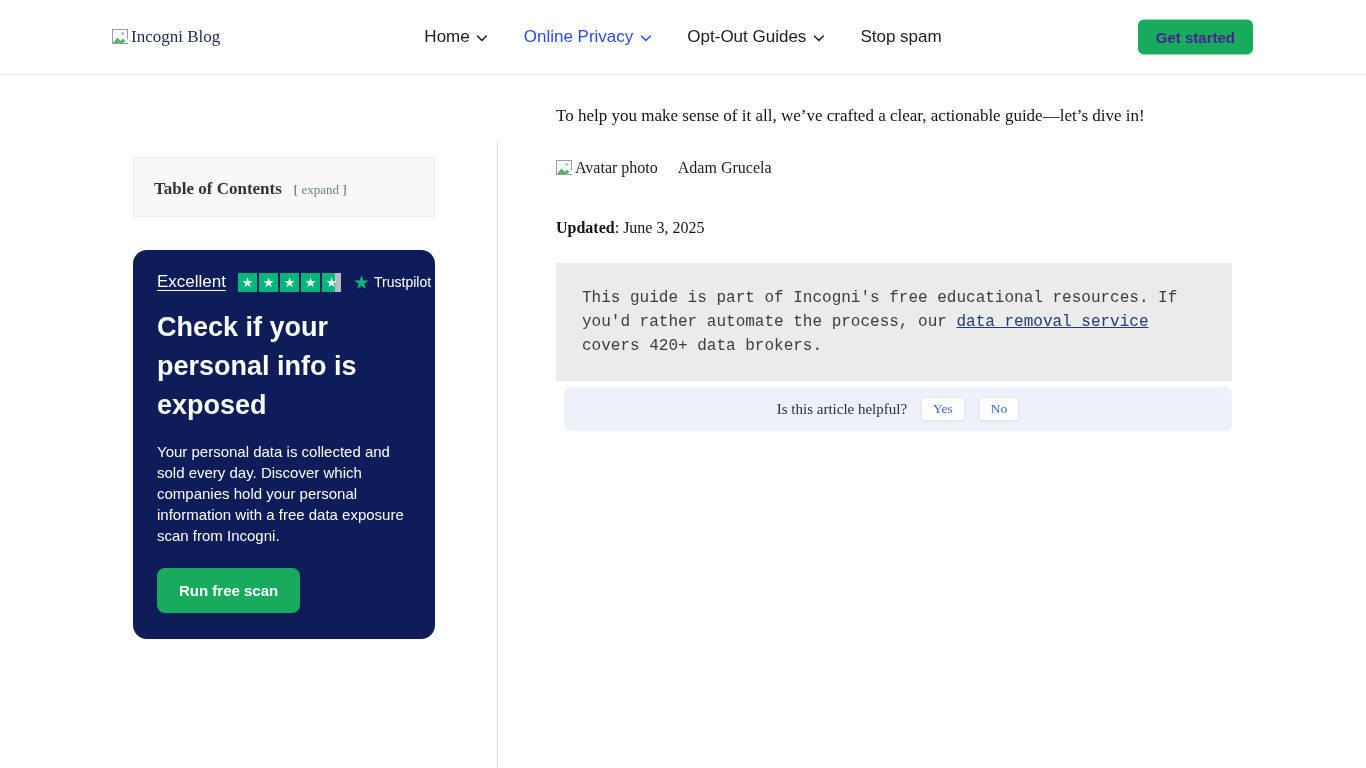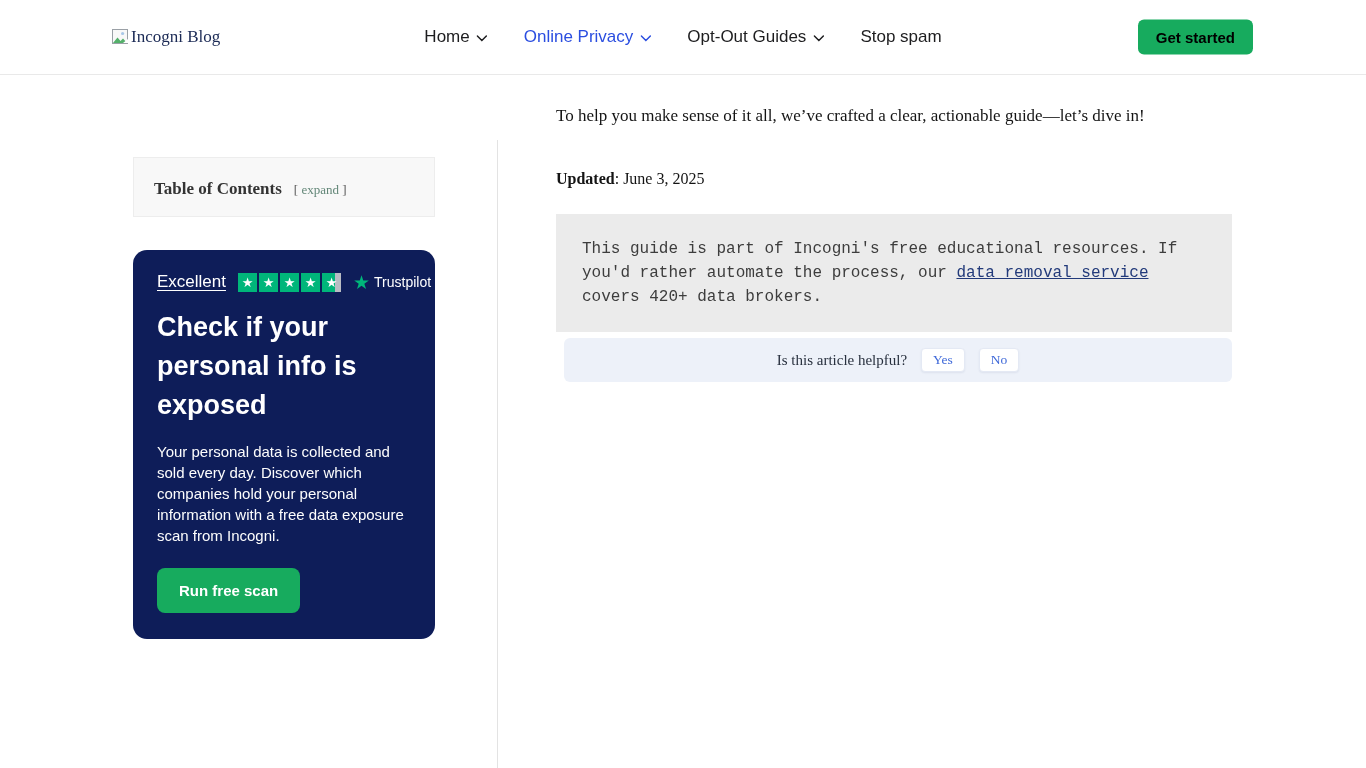--- a/index.html
+++ b/index.html
@@ -17,21 +17,21 @@
   .broken-img { display:inline-flex; align-items:flex-start; }
 
   .main-nav { position:absolute; left:50%; top:0; height:100%; transform:translateX(-50%);
               display:flex; align-items:center; gap:36px; white-space:nowrap; }
   .nav-item { display:flex; align-items:center; gap:7px; font-family:"Liberation Sans", sans-serif;
               font-size:17px; color:#1d1d1f; cursor:pointer; }
   .nav-item.active { color:#2b4ee0; }
   .chev { display:inline-flex; margin-top:2px; }
 
   .cta-button { position:absolute; right:113px; top:50%; transform:translateY(-50%);
-                background:#17ab5e; color:#000000; border:none; border-radius:6px;
+                background:#17ab5e; color:#4c1d95; border:none; border-radius:6px;
                 font-family:"Liberation Sans", sans-serif; font-weight:bold; font-size:15px;
                 padding:9px 18px; cursor:pointer; }
 
   
   .vdivider { position:absolute; left:497px; top:140px; bottom:0; width:1px; background:#e3e3e3; }
 
   .sidebar { position:absolute; left:133px; top:157px; width:302px; }
 
   .toc-box { background:#f8f8f8; border:1px solid #ededed; padding:21px 20px; height:60px; }
   .toc-title { font-family:"Liberation Serif", serif; font-weight:bold; font-size:17px; color:#333; }
@@ -166,20 +166,32 @@
       <div class="promo-body">Your personal data is collected and sold every day. Discover which companies hold your personal information with a free data exposure scan from Incogni.</div>
       <button class="promo-cta">Run free scan</button>
     </div>
 
   </aside>
 
   <main class="article">
 
     <p class="intro">To help you make sense of it all, we’ve crafted a clear, actionable guide—let’s dive in!</p>
 
+    <div class="author-row">
+      <span class="broken-img">
+        <svg width="17" height="17" viewBox="0 0 17 17">
+          <rect x="0.5" y="0.5" width="15" height="14" fill="#f8f8f8" stroke="#9aa0a6"></rect>
+          <path d="M1 14 L5.5 8.5 L8.5 12 L11 9.5 L15 14 Z" fill="#54b06a"></path>
+          <path d="M9 4.5 a1.6 1.6 0 1 0 3.2 0 a1.6 1.6 0 1 0 -3.2 0" fill="#a8c7e8"></path>
+          <path d="M11 14 L16 14 L16 10 Z" fill="#fff"></path>
+        </svg>
+      </span>
+      <span class="avatar-alt">Avatar photo</span>
+      <span class="author-name">Adam Grucela</span>
+    </div>
 
     <p class="updated-row">
       <span class="updated-label">Updated</span><span>: June 3, 2025</span>
     </p>
 
     <div class="note-box">
       <span>This guide is part of Incogni's free educational resources. If you'd rather automate the process, our </span><a class="note-link">data removal service</a><span> covers 420+ data brokers.</span>
     </div>
 
     <div class="feedback-bar">

